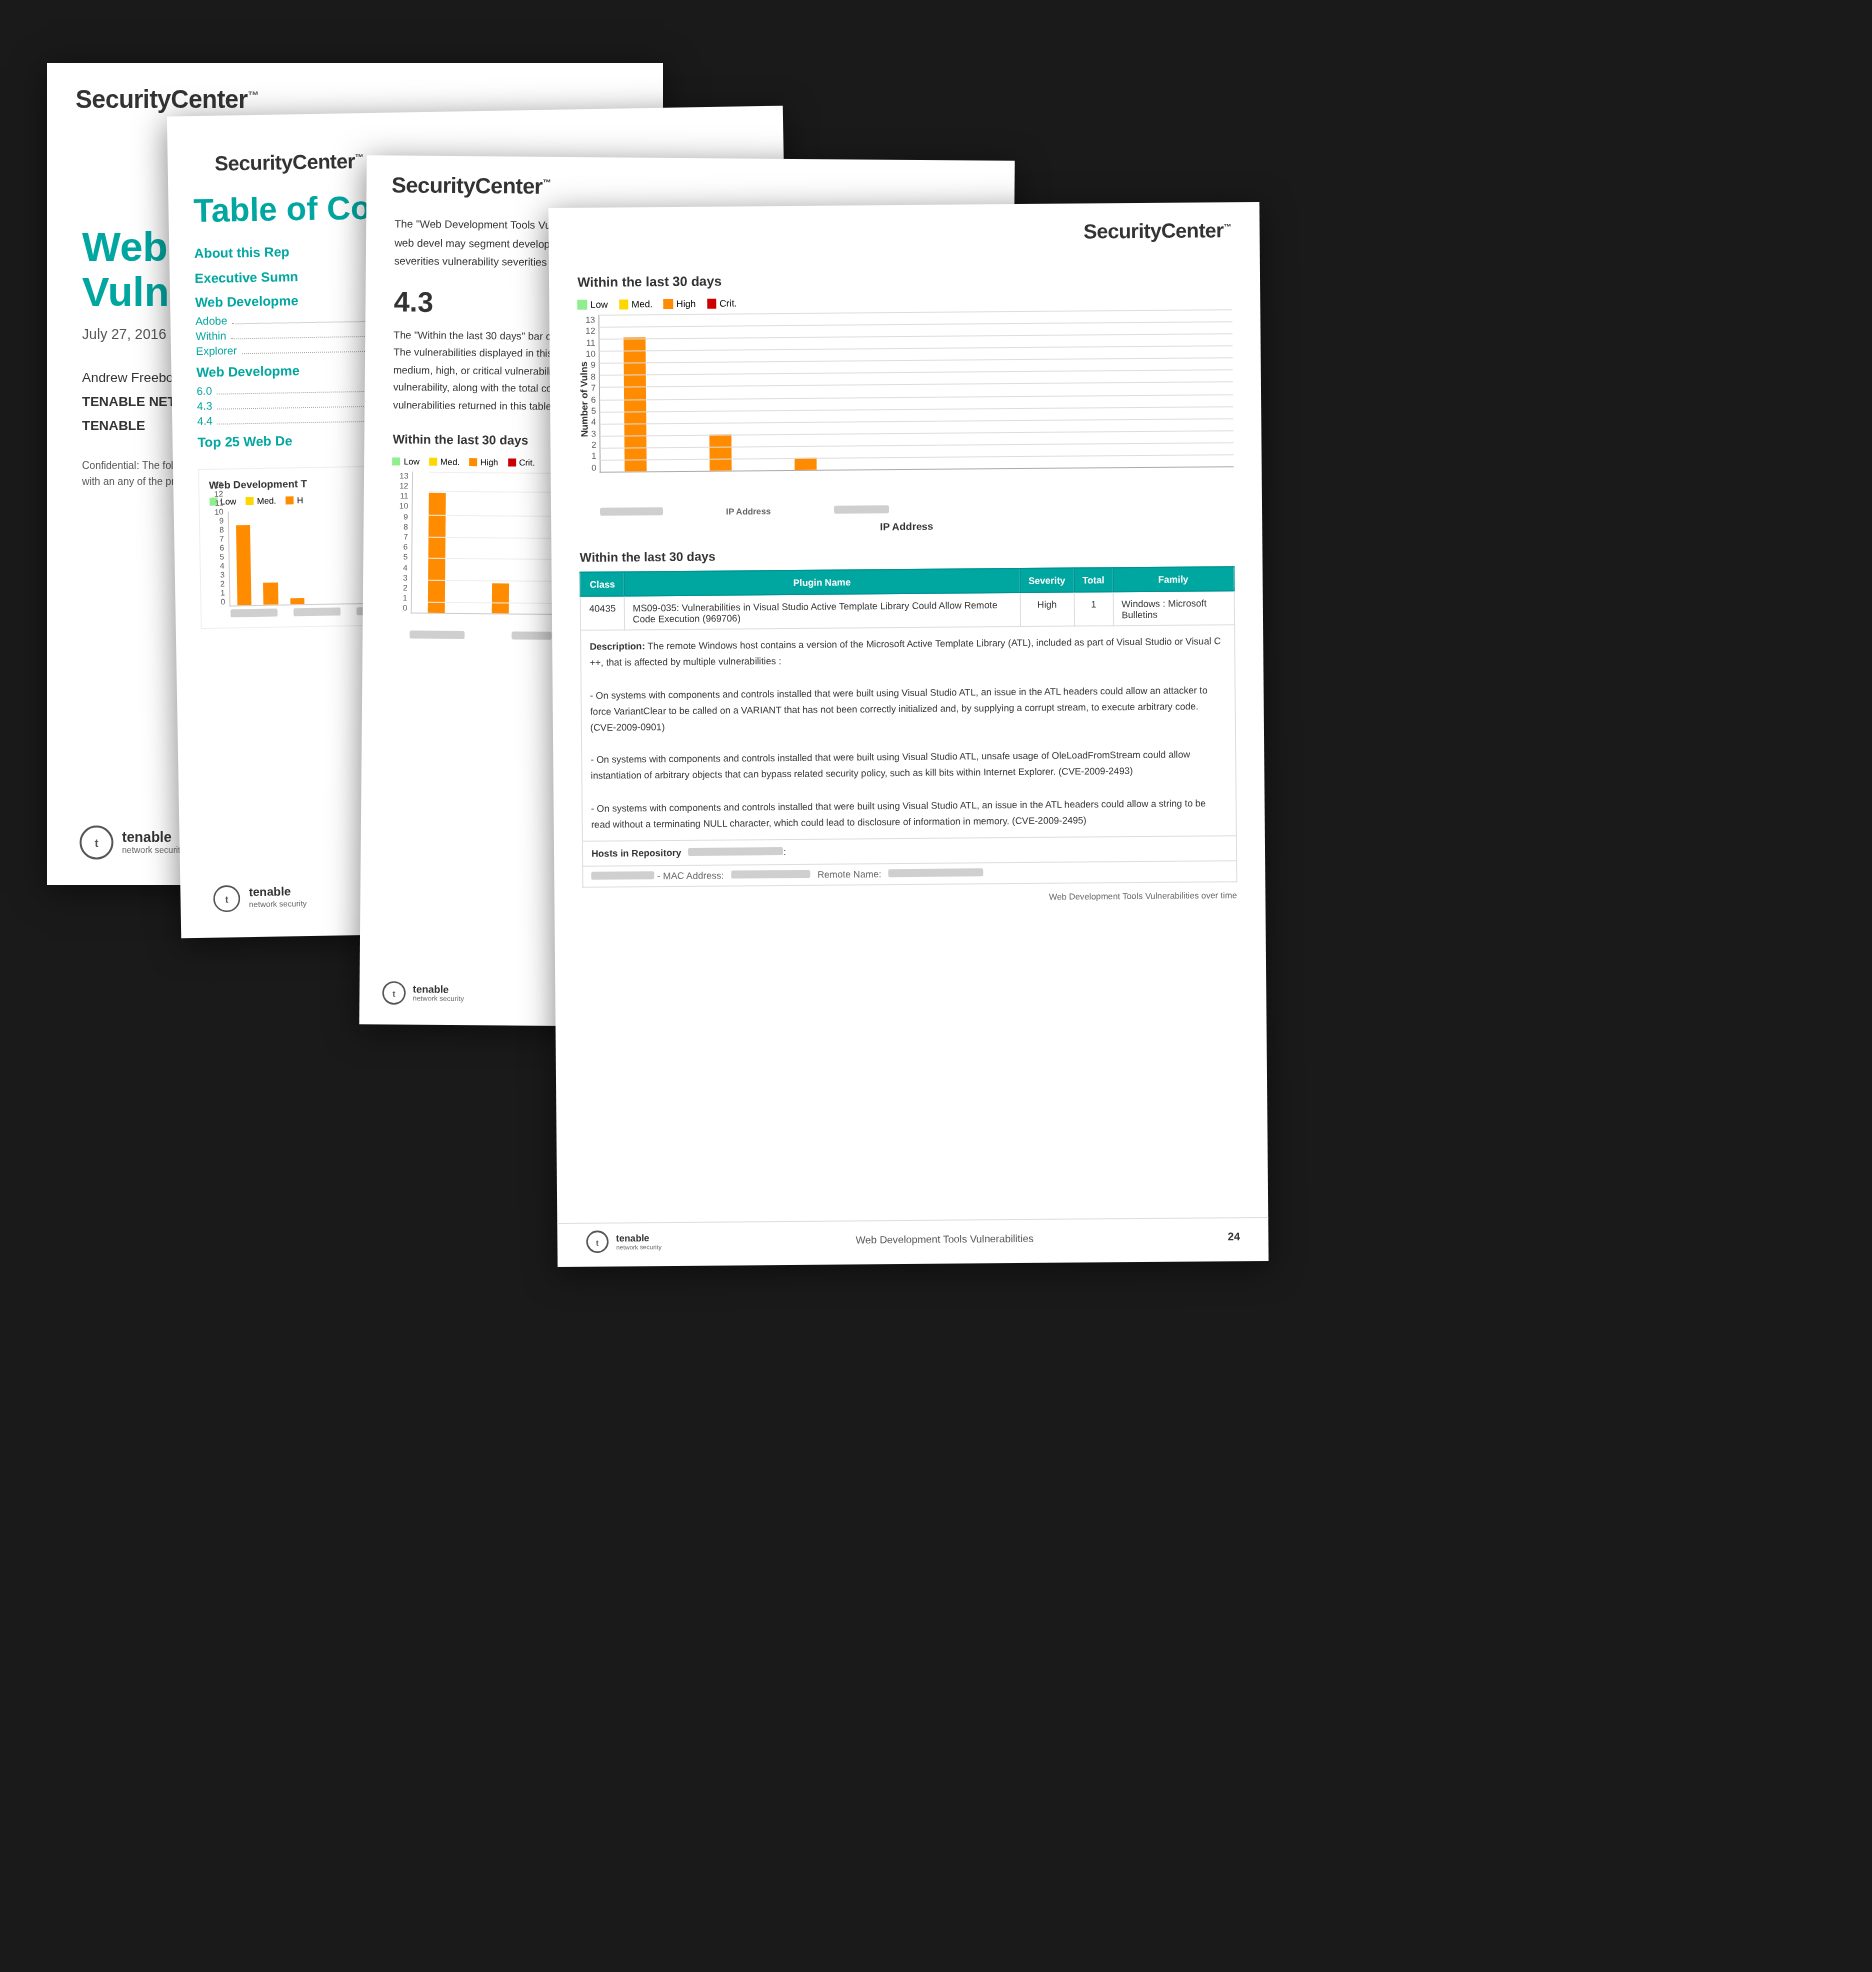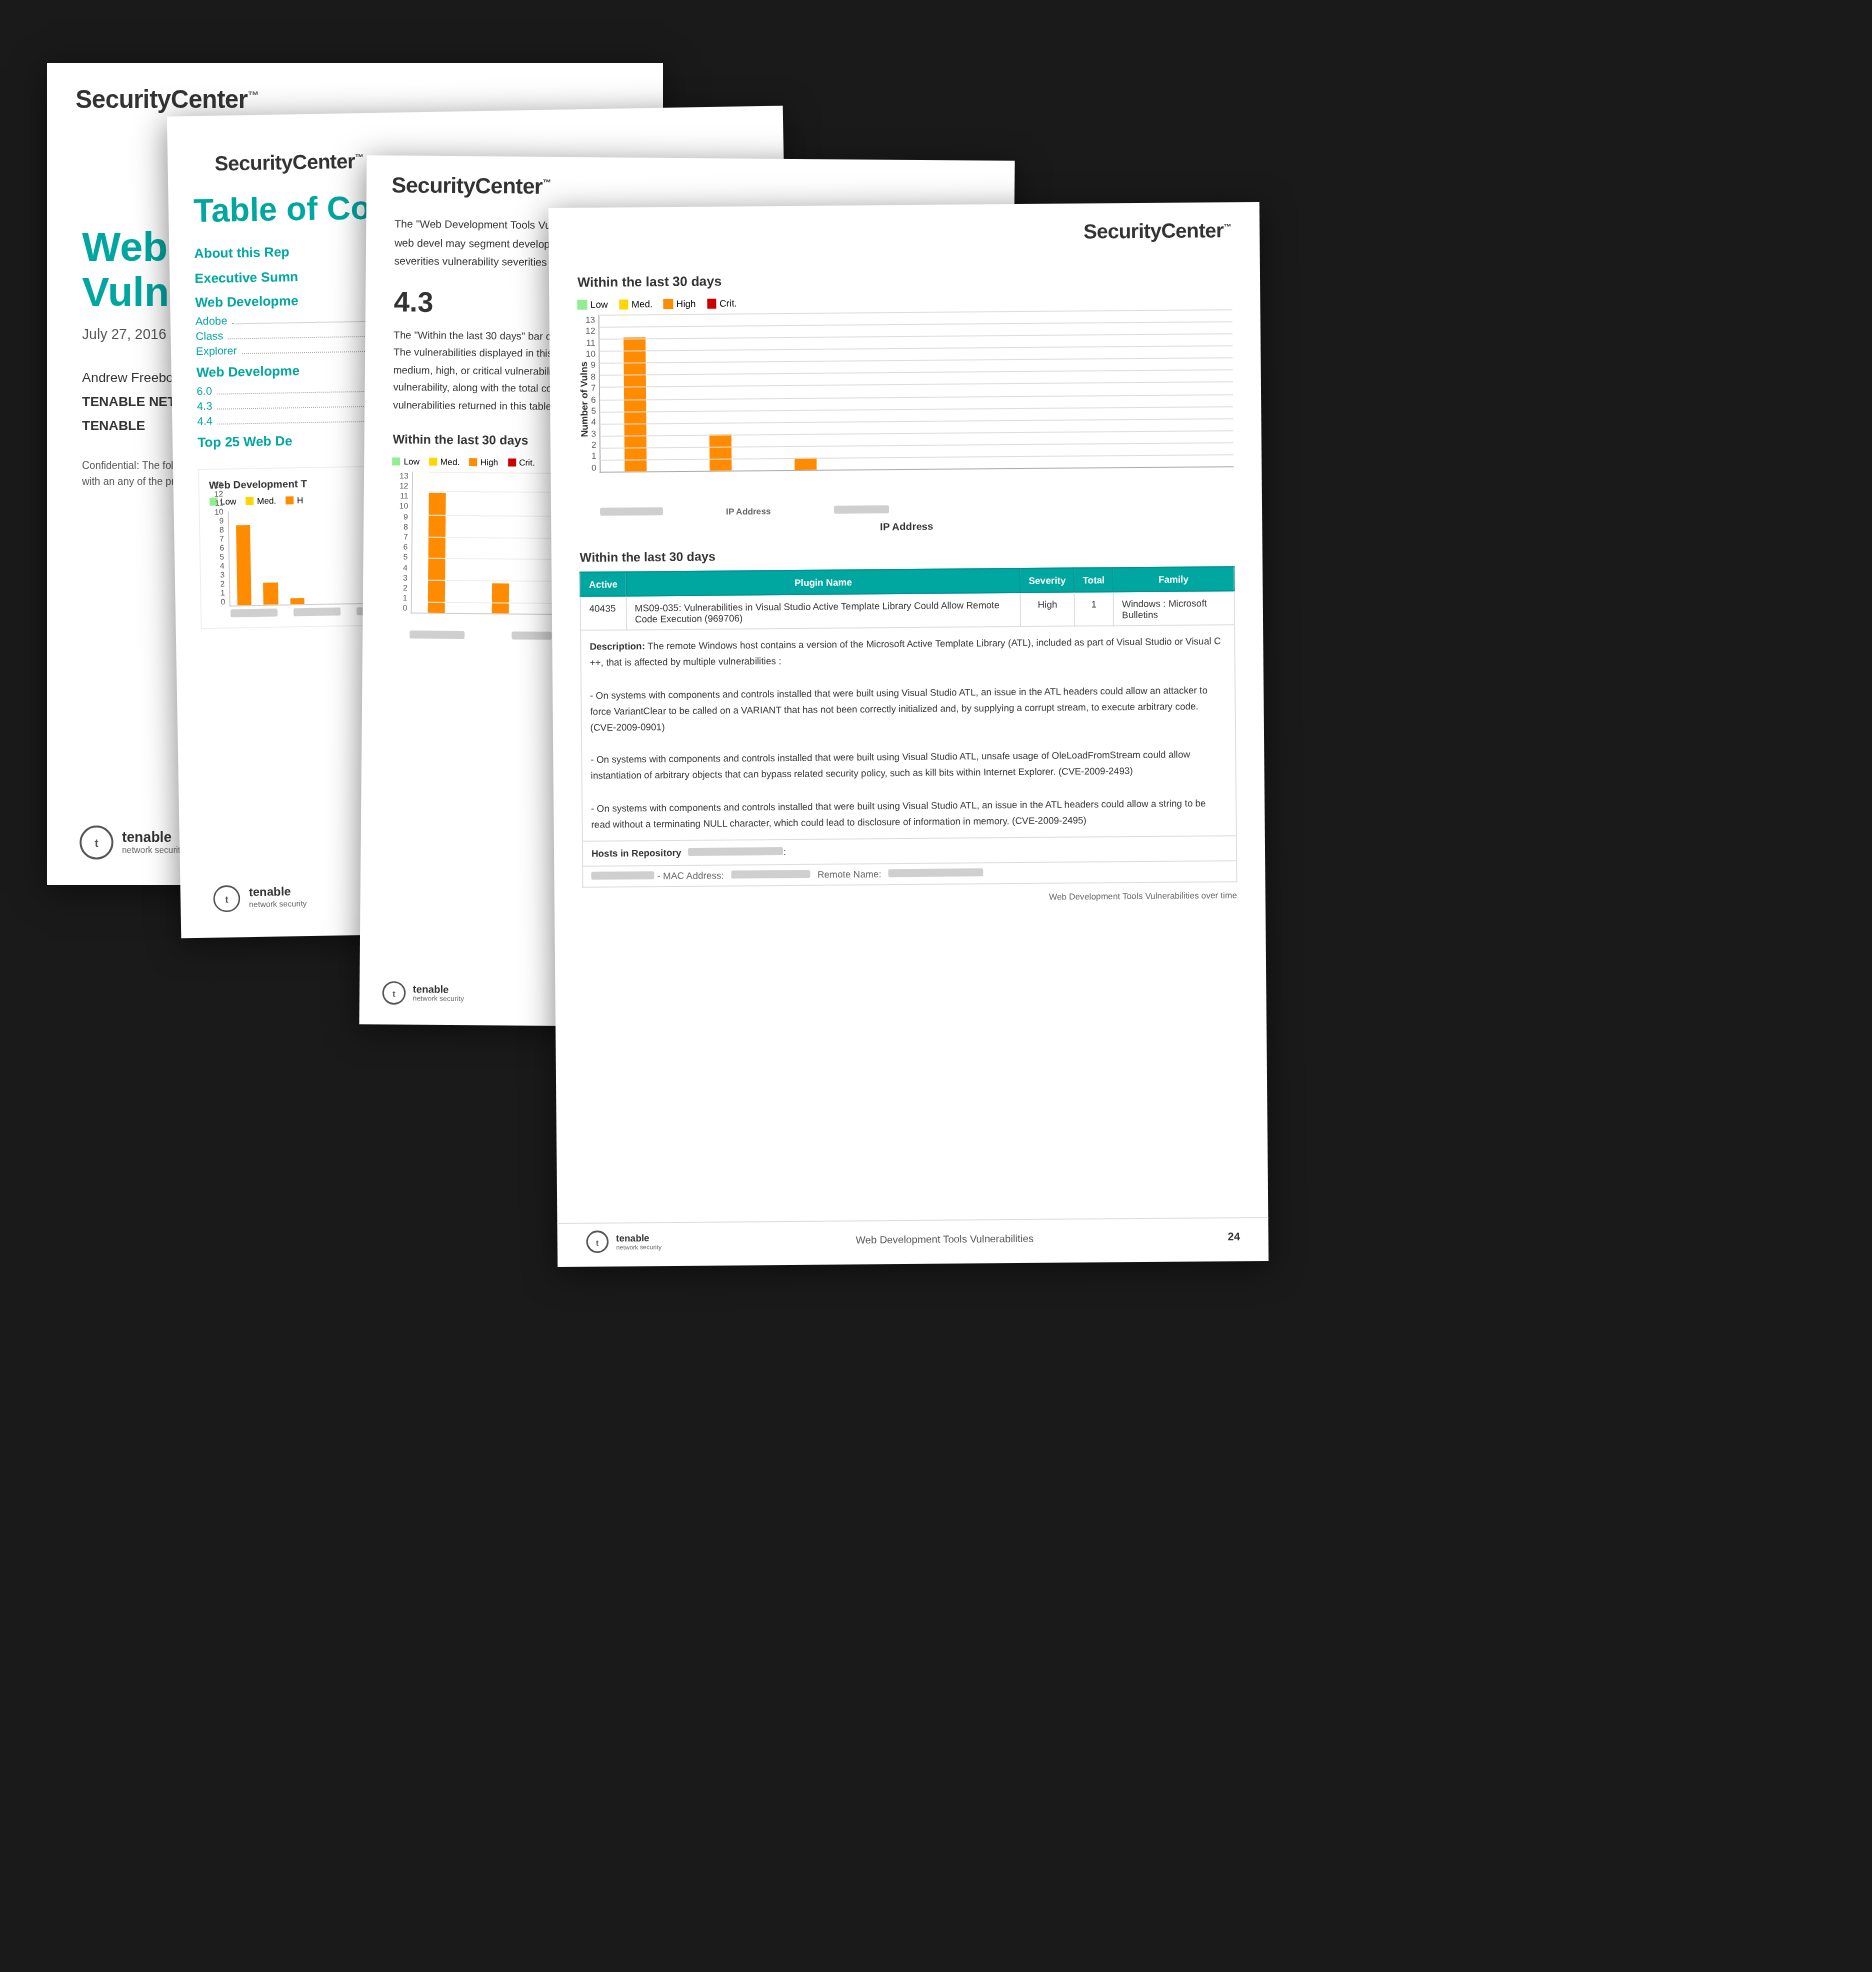--- a/index.html
+++ b/index.html
@@ -424,21 +424,21 @@
     <div class="toc-item-main">About this Rep</div>
     <div class="toc-item-main">Executive Sumn</div>
     <div class="toc-item-main">Web Developme</div>
     <div class="toc-sub-items">
       <div class="toc-sub-item">
         <span>Adobe</span>
         <span class="toc-dots"></span>
         <span class="toc-page-num"></span>
       </div>
       <div class="toc-sub-item">
-        <span>Class</span>
+        <span>Within</span>
         <span class="toc-dots"></span>
         <span class="toc-page-num"></span>
       </div>
       <div class="toc-sub-item">
         <span>Explorer</span>
         <span class="toc-dots"></span>
         <span class="toc-page-num"></span>
       </div>
     </div>
     <div class="toc-item-main">Web Developme</div>
@@ -700,21 +700,21 @@
       <span class="redacted" style="width:55px;"></span>
     </div>
 
     <div style="text-align:center;font-size:10.3px;font-weight:bold;color:#333;margin:6.3px 0 3.2px;">IP Address</div>
 
     <div class="table-section-title">Within the last 30 days</div>
 
     <table class="vuln-table">
       <thead>
         <tr>
-          <th>Active</th>
+          <th>Class</th>
           <th>Plugin Name</th>
           <th>Severity</th>
           <th>Total</th>
           <th>Family</th>
         </tr>
       </thead>
       <tbody>
         <tr>
           <td>40435</td>
           <td>MS09-035: Vulnerabilities in Visual Studio Active Template Library Could Allow Remote Code Execution (969706)</td>

